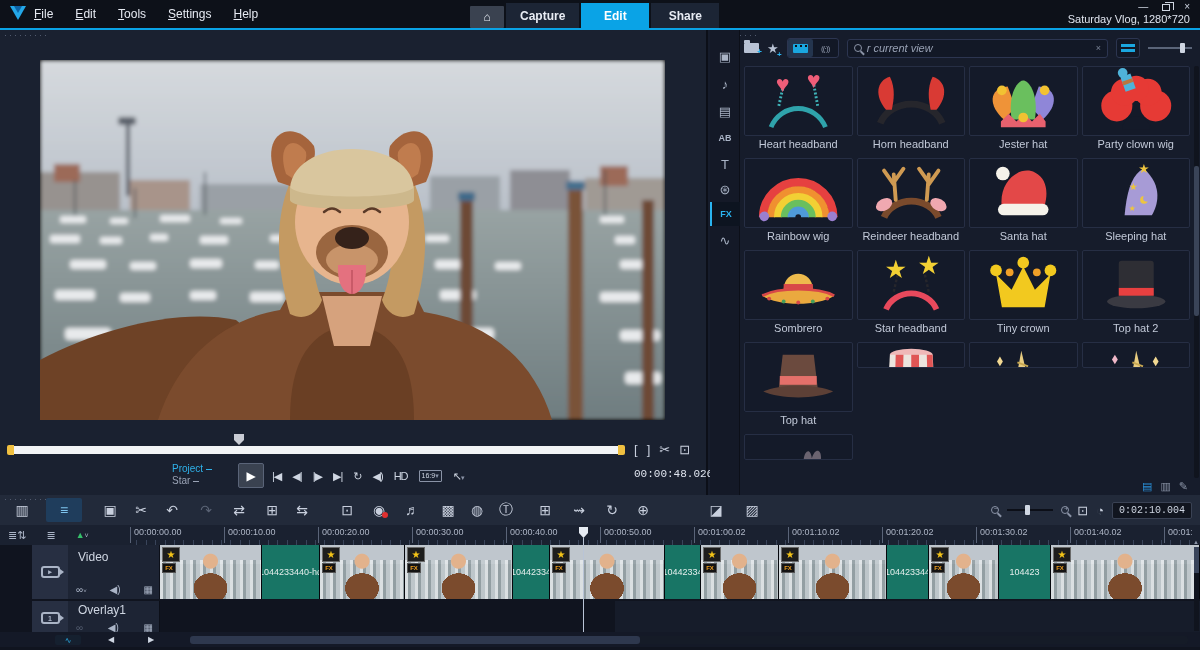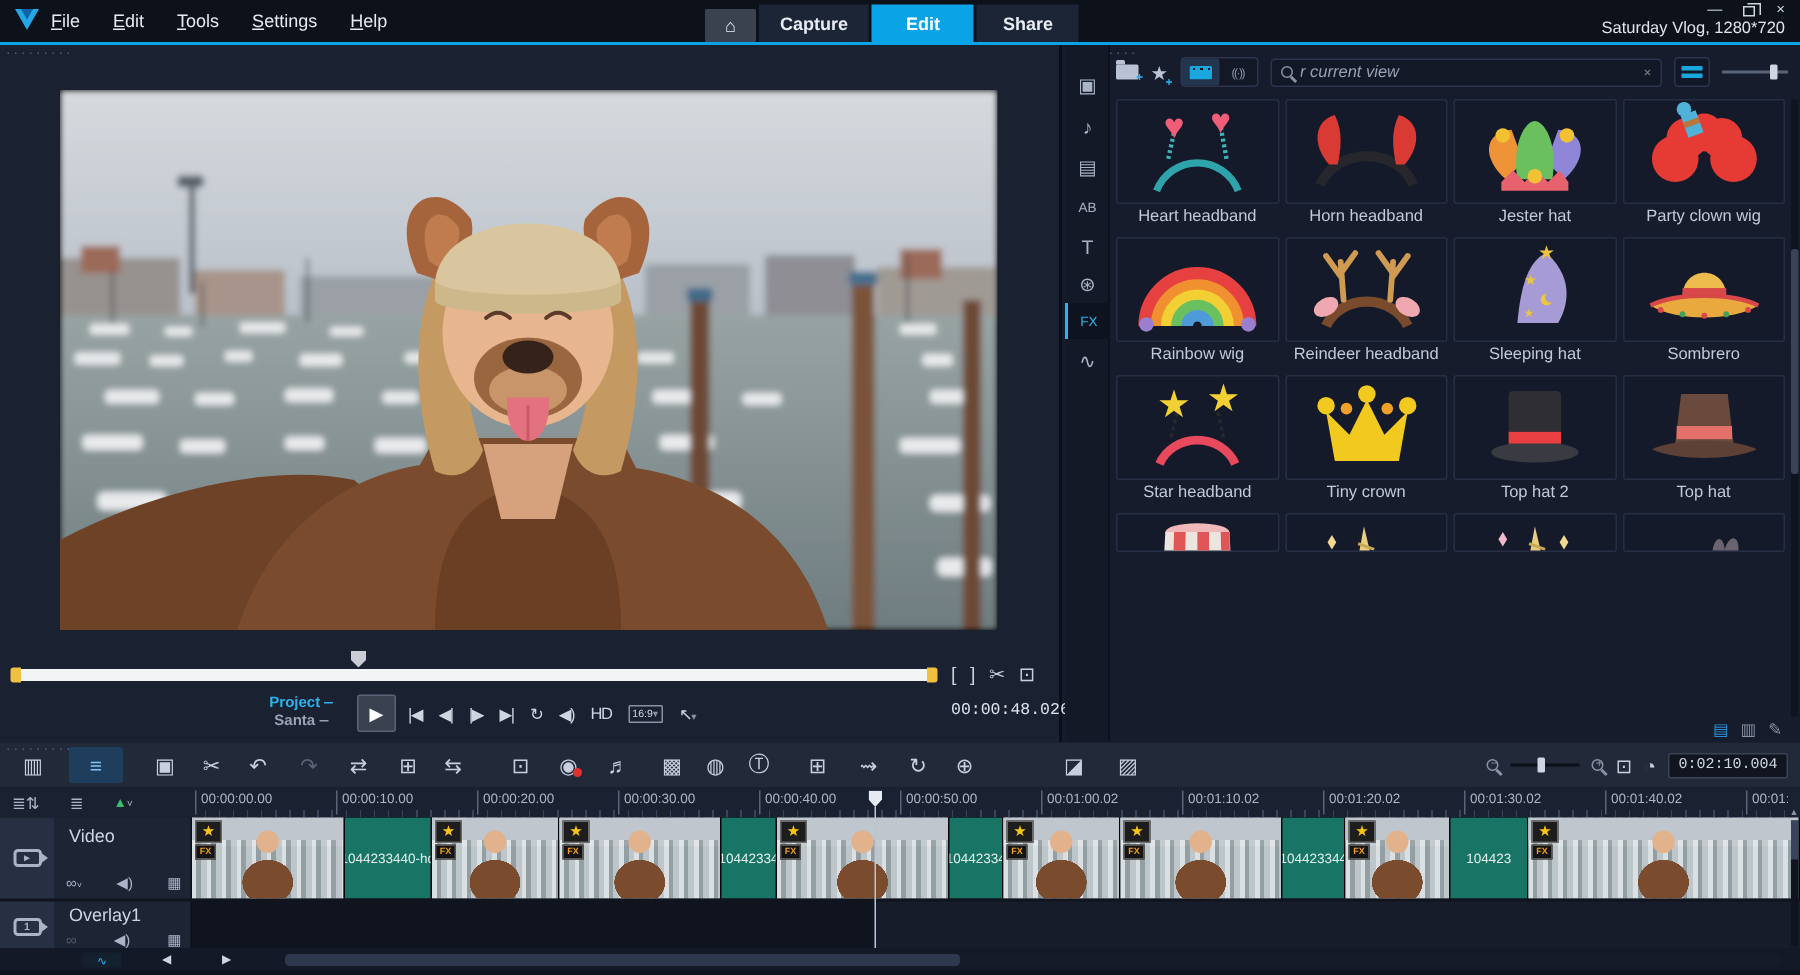--- a/index.html
+++ b/index.html
@@ -41,42 +41,42 @@
   .scrub-marker { position:absolute; left:234px; top:404px; width:10px; height:11px; background:#c9ccd4;
     clip-path:polygon(0 0,100% 0,100% 55%,50% 100%,0 55%); }
   .scrub-bar { position:absolute; left:8px; top:416px; width:616px; height:8px; background:#f2f4f6; border-radius:2px; }
   .scrub-cap { position:absolute; top:-1px; width:7px; height:10px; background:#f0c040; }
   .scrub-cap.l { left:-1px; border-radius:2px 0 0 2px; }
   .scrub-cap.r { right:-1px; border-radius:0 2px 2px 0; }
   .edit-icons { position:absolute; left:634px; top:412px; display:flex; gap:9px; align-items:center; }
   .edit-icons span { font-size:13px; color:#c8cfdd; }
 
   .transport { position:absolute; left:0; top:432px; width:708px; height:30px; }
-  .pc-labels { position:absolute; left:172px; top:1px; text-align:center; width:58px;font-weight:bold; }
+  .pc-labels { position:absolute; left:172px; top:1px; text-align:left; width:58px; }
   .pc-line { font-size:10px; line-height:12px; display:block; }
   .pc-line.project { color:#2fb2ea; }
   .pc-line.clip { color:#9aa3b5; }
   .pc-line::after { content:""; display:inline-block; width:6px; height:1px; background:currentColor; margin-left:3px; vertical-align:middle; }
   .play-btn { position:absolute; left:238px; top:1px; width:26px; height:25px; background:#3a4250; border:1px solid #5a6478;
     border-radius:2px; color:#ffffff; font-size:12px; display:flex; align-items:center; justify-content:center; }
   .transport-icons { position:absolute; left:272px; top:3px; display:flex; gap:11px; align-items:center; height:22px; }
   .t-ico { font-size:11px; color:#cfd6e2; letter-spacing:-1px; white-space:nowrap; }
   .t-ico.boxed { border:1px solid #8a93a6; font-size:7px; padding:1px 2px; letter-spacing:0; border-radius:1px; }
   .t-ico .dd { font-size:7px; color:#8a93a6; letter-spacing:0; }
   .preview-tc { position:absolute; left:634px; top:6px; display:flex; align-items:center; gap:3px; }
   .preview-tc .digits { font-family:"Liberation Mono", monospace; font-size:11px; color:#dfe4ee; letter-spacing:0; }
   .spin { display:flex; flex-direction:column; gap:0; }
   .spin span { font-size:5px; line-height:5px; color:#9aa3b5; }
 
   
   .library-panel { position:absolute; left:710px; top:0; width:490px; height:465px; background:#161c2b; }
   .rail { position:absolute; left:0; top:0; width:30px; height:465px; background:#141927; border-right:1px solid #0c0f18; }
   .rail-item { position:absolute; left:0; width:30px; height:24px; display:flex; align-items:center; justify-content:center;
     color:#aab4c6; font-size:13px; }
-  .rail-item.small { font-size:9px; font-weight:normal;text-align:right; }
+  .rail-item.small { font-size:9px; font-weight:bold;text-align:right; }
   .rail-item.active { background:#0d1420; color:#2ab4f0; border-left:2px solid #2ab4f0; }
   .lib-header { position:absolute; left:34px; top:5px; right:8px; height:26px; display:flex; align-items:center; gap:8px; }
   .folder-ico { width:15px; height:10px; background:#b8c2d4; border-radius:1px; position:relative; }
   .folder-ico::before { content:""; position:absolute; left:0; top:-3px; width:6px; height:3px; background:#b8c2d4; border-radius:1px 1px 0 0; }
   .plus-mark { position:absolute; right:-3px; bottom:-3px; color:#2ab4f0; font-size:8px; font-weight:bold; }
   .star-add { color:#b8c2d4; font-size:13px; position:relative; }
   .toggle-group { display:flex; border:1px solid #2c3550; border-radius:3px; background:#121826; height:20px; }
   .toggle-cell { width:25px; display:flex; align-items:center; justify-content:center; }
   .toggle-cell.active { background:#24354e; border-radius:2px; }
   .film-ico { width:15px; height:9px; background:#1aa7e0; border-radius:1px;
@@ -133,21 +133,21 @@
   .track-mgr { position:absolute; left:8px; top:0; height:20px; display:flex; gap:20px; align-items:center; }
   .track-mgr span { font-size:11px; color:#aab4c6; }
   .track-mgr .green { color:#35c06a; font-size:9px; }
   .ruler { position:absolute; left:128px; right:8px; top:0; height:20px; overflow:hidden;
     background-image:repeating-linear-gradient(90deg, transparent 0 8.4px, #39445a 8.4px 9.4px);
     background-size:100% 5px; background-position:0 15px; background-repeat:no-repeat;text-align:right; }
   .ruler-label { position:absolute; top:2px; height:16px; border-left:1px solid #5a6478; padding-left:3px;
     font-size:9px; color:#aeb6c6; white-space:nowrap; }
 
   .tracks { position:absolute; left:0; top:50px; width:1200px; height:87px; }
-  .track-row { position:relative; display:flex; width:1200px; }
+  .track-row { position:relative; display:flex; width:1200px;padding-left:32px; }
   .track-row.video { height:54px; margin-bottom:2px; }
   .track-row.overlay { height:34px; }
   .t-iconcell { width:36px; background:#272f42; display:flex; align-items:center; justify-content:center; flex:none; }
   .cam { width:19px; height:12px; border:2px solid #aab4c6; border-radius:3px; position:relative;
     display:flex; align-items:center; justify-content:center; color:#aab4c6; font-size:7px; font-weight:bold; }
   .cam::after { content:""; position:absolute; right:-6px; top:1px; width:0; height:0;
     border-top:3px solid transparent; border-bottom:3px solid transparent; border-left:4px solid #aab4c6; }
   .t-headcell { width:92px; background:#1d2434; flex:none; position:relative; border-right:1px solid #0c0f18; }
   .t-name { position:absolute; left:10px; top:5px; font-size:12px; color:#cfd6e2; }
   .t-ctrls { position:absolute; left:8px; right:6px; bottom:4px; display:flex; justify-content:space-between; align-items:center; }
@@ -336,21 +336,21 @@
       <div class="edit-icons">
           <span>[</span>
           <span>]</span>
           <span>✂</span>
           <span>⊡</span>
         </div>
 
       <div class="transport">
         <div class="pc-labels">
           <span class="pc-line project">Project</span>
-          <span class="pc-line clip">Santa</span>
+          <span class="pc-line clip">Star</span>
         </div>
         <div class="play-btn">
             <span>▶</span>
           </div>
         <div class="transport-icons">
             <span class="t-ico">|◀</span>
             <span class="t-ico">◀|</span>
             <span class="t-ico">|▶</span>
             <span class="t-ico">▶|</span>
             <span class="t-ico">↻</span>
@@ -484,20 +484,30 @@
                 <ellipse cx="78" cy="47" rx="9" ry="6" fill="#f0a8b0" transform="rotate(30 78 47)"></ellipse>
                 <path d="M34 42 L32 16 M32 26 L22 12 M32 24 L42 10" stroke="#cf9a52" stroke-width="4" fill="none" stroke-linecap="round"></path>
                 <path d="M66 42 L68 16 M68 26 L78 12 M68 24 L58 10" stroke="#cf9a52" stroke-width="4" fill="none" stroke-linecap="round"></path>
               </svg>
             </div>
             <div class="lib-label">Reindeer headband</div>
           </div>
           <div class="lib-item">
             <div class="lib-thumb">
               <svg viewBox="0 0 100 70">
+                <path d="M28 50 C24 22 48 6 62 14 C74 20 76 34 72 48 Z" fill="#e34848"></path>
+                <rect x="24" y="46" width="52" height="12" rx="6" fill="#f5f2ea"></rect>
+                <circle cx="29" cy="15" r="7" fill="#f5f2ea"></circle>
+              </svg>
+            </div>
+            <div class="lib-label">Santa hat</div>
+          </div>
+          <div class="lib-item">
+            <div class="lib-thumb">
+              <svg viewBox="0 0 100 70">
                 <path d="M58 10 C78 28 72 48 66 58 L38 58 C40 36 44 20 54 12 Z" fill="#a79bd6"></path>
                 <text x="47" y="32" font-size="10" fill="#edc53f" text-anchor="middle">★</text>
                 <circle cx="58" cy="42" r="4" fill="#edc53f"></circle>
                 <circle cx="60.5" cy="40.5" r="3.4" fill="#a79bd6"></circle>
                 <text x="46" y="54" font-size="8" fill="#edc53f" text-anchor="middle">★</text>
                 <text x="58" y="14" font-size="13" fill="#edc53f" text-anchor="middle">★</text>
               </svg>
             </div>
             <div class="lib-label">Sleeping hat</div>
           </div>

